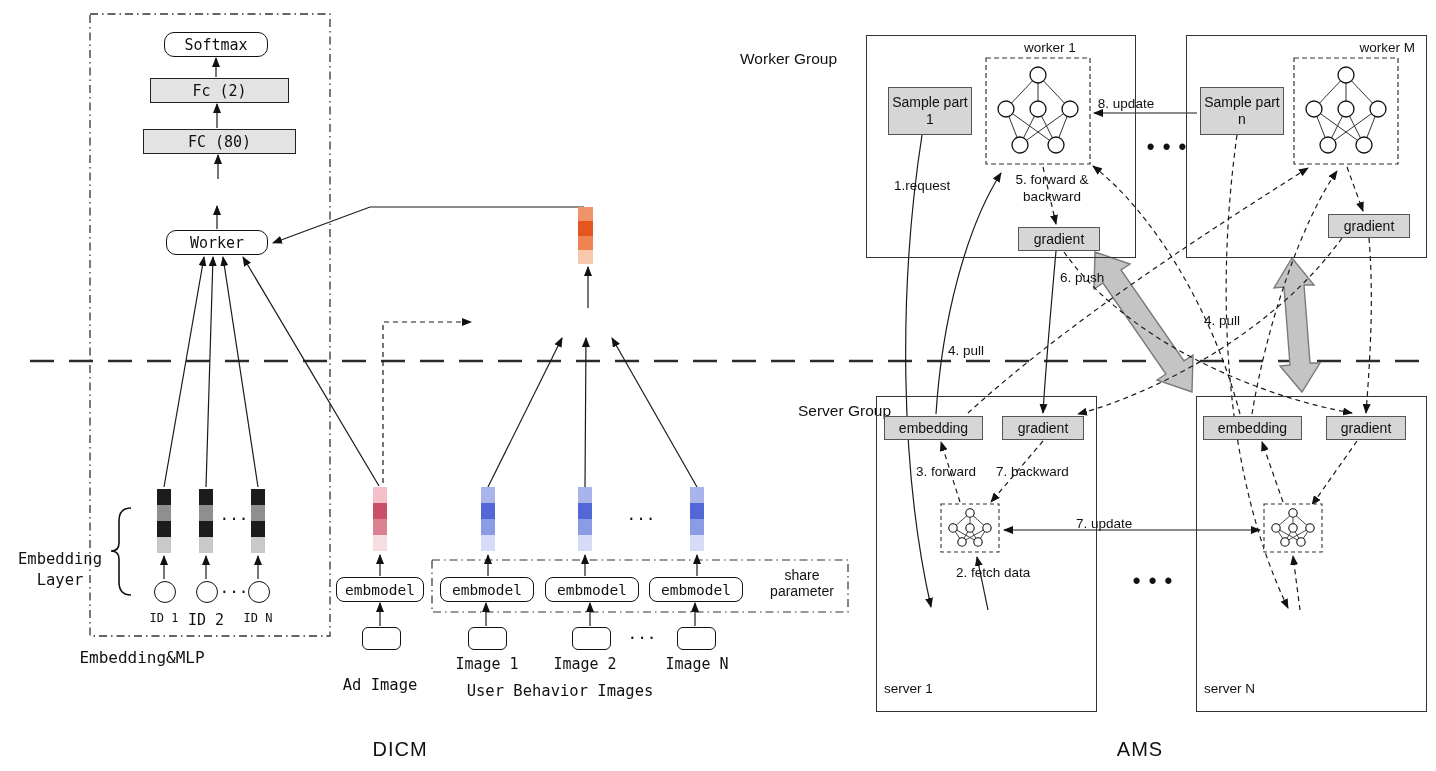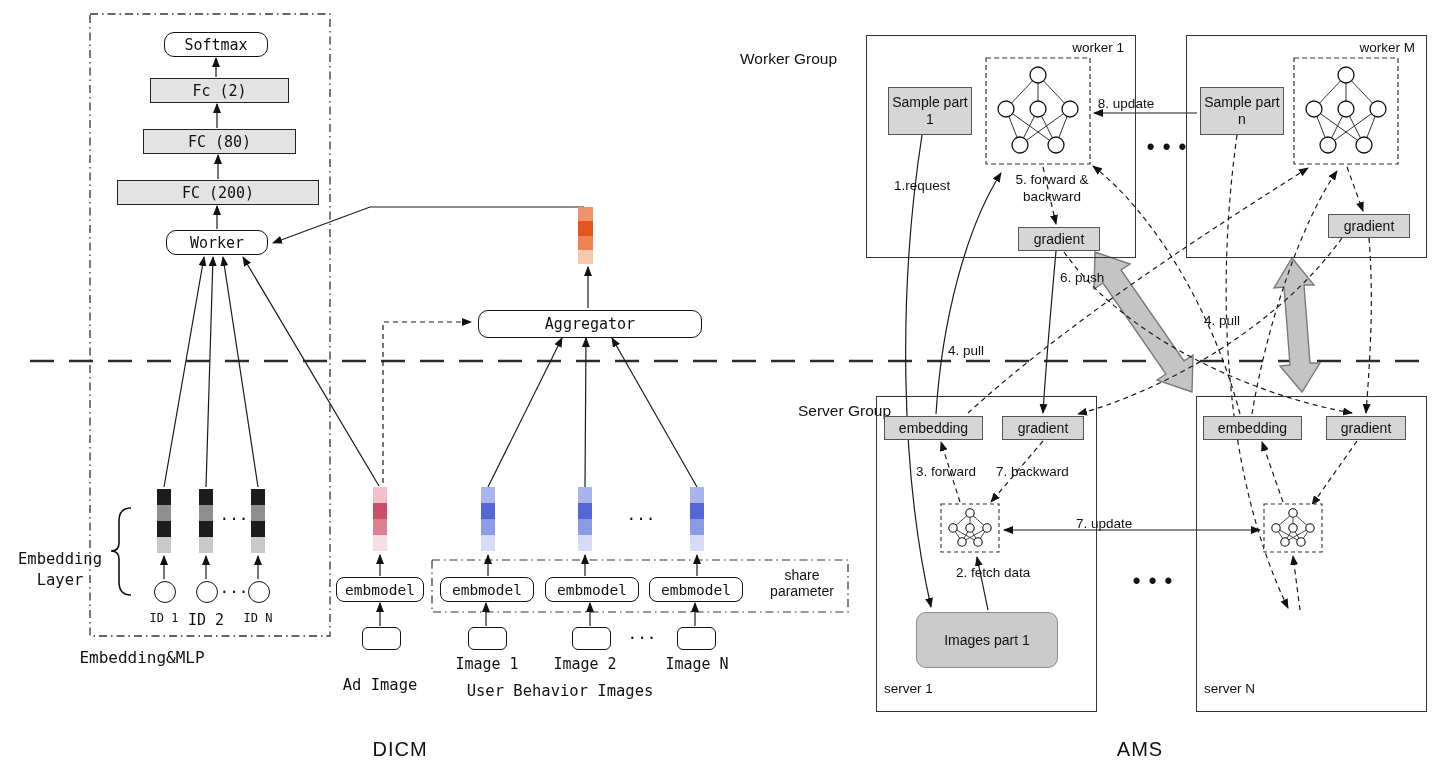--- a/index.html
+++ b/index.html
@@ -162,28 +162,22 @@
 
   <div class="abs rbox center mono" style="left:164px;top:32px;width:102px;height:23px;font-size:15px">
       <span>Softmax</span>
     </div>
   <div class="abs fcbox center mono" style="left:150px;top:78px;width:137px;height:23px;font-size:15px">
       <span>Fc (2)</span>
     </div>
   <div class="abs fcbox center mono" style="left:143px;top:129px;width:151px;height:23px;font-size:15px">
       <span>FC (80)</span>
     </div>
-  <div class="abs fcbox center mono" style="left:117px;top:180px;width:200px;height:23px;font-size:15px">
-      <span>FC (200)</span>
-    </div>
   <div class="abs rbox center mono" style="left:166px;top:230px;width:100px;height:23px;font-size:15px">
       <span>Worker</span>
-    </div>
-  <div class="abs rbox center mono" style="left:478px;top:310px;width:222px;height:26px;font-size:15px">
-      <span>Aggregator</span>
     </div>
 
   <div class="abs bar" style="left:157px;top:489px;width:14px;height:64px">
       <div style="flex: 1 1 0%; background: rgb(28, 28, 28);"></div>
       <div style="flex: 1 1 0%; background: rgb(143, 143, 143);"></div>
       <div style="flex: 1 1 0%; background: rgb(28, 28, 28);"></div>
       <div style="flex: 1 1 0%; background: rgb(201, 201, 201);"></div>
     </div>
   <div class="abs bar" style="left:199px;top:489px;width:14px;height:64px">
       <div style="flex: 1 1 0%; background: rgb(28, 28, 28);"></div>
@@ -260,21 +254,21 @@
   <div class="abs mono center" style="left:455px;top:682px;width:210px;font-size:15.5px;white-space:nowrap">User Behavior Images</div>
   <div class="abs sans" style="left:758px;top:567px;width:88px;font-size:14px;text-align:center;line-height:16px">share parameter</div>
 
   <div class="abs sans center" style="left:355px;top:738px;width:90px;font-size:20px;letter-spacing:1px">DICM</div>
 
   <div class="abs sans" style="left:740px;top:50px;width:130px;font-size:15.5px">Worker Group</div>
   <div class="abs sans" style="left:798px;top:402px;width:120px;font-size:15.5px">Server Group</div>
 
   <div class="abs groupbox" style="left:866px;top:35px;width:268px;height:221px"></div>
   <div class="abs groupbox" style="left:1186px;top:35px;width:239px;height:221px"></div>
-  <div class="abs sans" style="left:1024px;top:40px;width:100px;font-size:13.5px;text-align:right">worker 1</div>
+  <div class="abs sans" style="left:1024px;top:40px;width:100px;font-size:13.5px;">worker 1</div>
   <div class="abs sans" style="left:1315px;top:40px;width:100px;font-size:13.5px;text-align:right">worker M</div>
 
   <div class="abs gbox center sans" style="left:888px;top:87px;width:82px;height:46px;font-size:14px;line-height:17px">Sample part 1</div>
   <div class="abs gbox center sans" style="left:1200px;top:87px;width:82px;height:46px;font-size:14px;line-height:17px">Sample part n</div>
 
   <div class="abs gbox center sans" style="left:1018px;top:227px;width:80px;height:22px;font-size:14px">gradient</div>
   <div class="abs gbox center sans" style="left:1328px;top:214px;width:80px;height:22px;font-size:14px">gradient</div>
 
   <div class="abs sans" style="left:1000px;top:171px;width:104px;font-size:13.5px;text-align:center;line-height:17px">5. forward &amp; backward</div>
   <div class="abs sans" style="left:894px;top:178px;width:72px;font-size:13.5px">1.request</div>
@@ -290,21 +284,20 @@
   <div class="abs gbox center sans" style="left:884px;top:416px;width:97px;height:22px;font-size:14px">embedding</div>
   <div class="abs gbox center sans" style="left:1002px;top:416px;width:80px;height:22px;font-size:14px">gradient</div>
   <div class="abs gbox center sans" style="left:1203px;top:416px;width:97px;height:22px;font-size:14px">embedding</div>
   <div class="abs gbox center sans" style="left:1326px;top:416px;width:78px;height:22px;font-size:14px">gradient</div>
 
   <div class="abs sans" style="left:916px;top:464px;width:72px;font-size:13.5px">3. forward</div>
   <div class="abs sans" style="left:996px;top:464px;width:88px;font-size:13.5px">7. backward</div>
   <div class="abs sans" style="left:956px;top:565px;width:92px;font-size:13.5px">2. fetch data</div>
   <div class="abs sans" style="left:1076px;top:516px;width:72px;font-size:13.5px">7. update</div>
 
-  <div class="abs center sans" style="left:916px;top:612px;width:140px;height:54px;background:#cbcbcb;border:1px solid #8a8a8a;border-radius:10px;font-size:14px">Images part 1</div>
 
   <div class="abs sans" style="left:884px;top:681px;width:80px;font-size:13.5px">server 1</div>
   <div class="abs sans" style="left:1204px;top:681px;width:80px;font-size:13.5px">server N</div>
   <div class="abs sans center" style="left:1118px;top:568px;width:70px;font-size:22px;font-weight:bold;letter-spacing:1px">• • •</div>
 
   <div class="abs sans center" style="left:1105px;top:738px;width:70px;font-size:20px;letter-spacing:1px">AMS</div>
 
 </div>
 
 </body></html>

